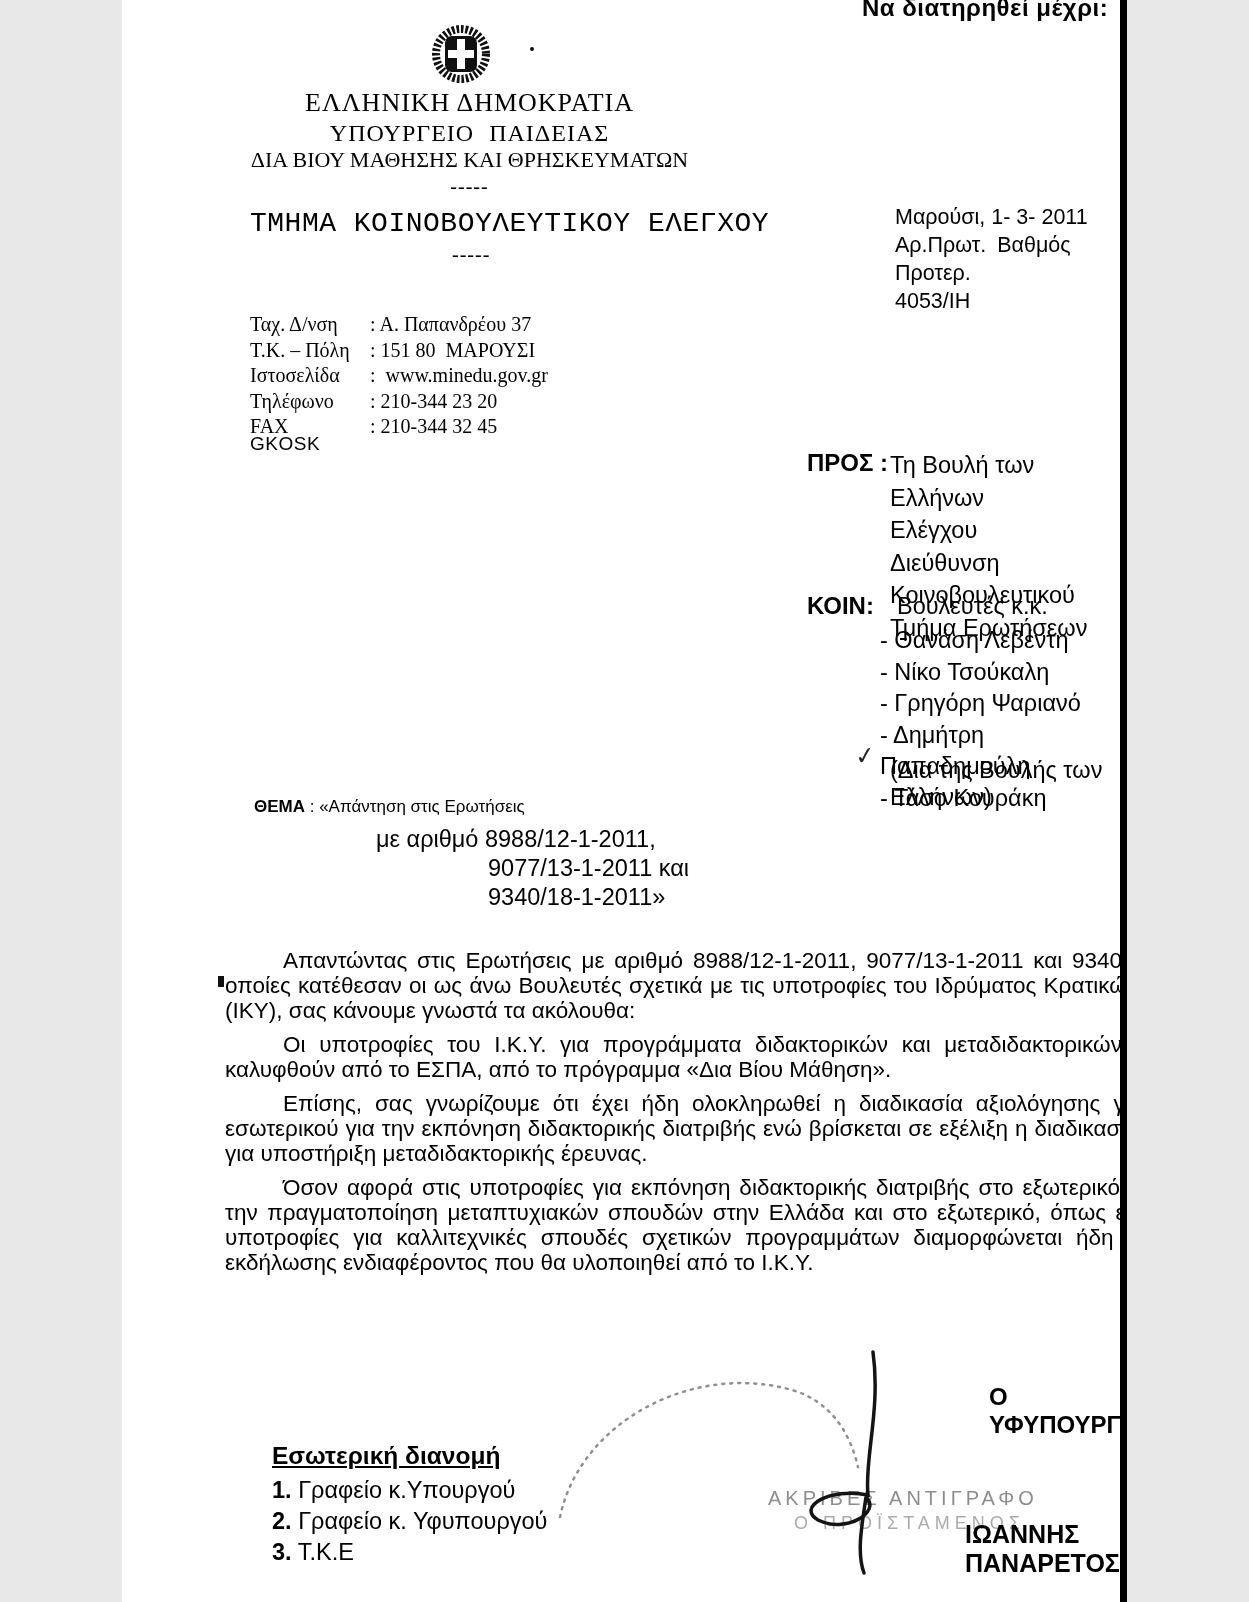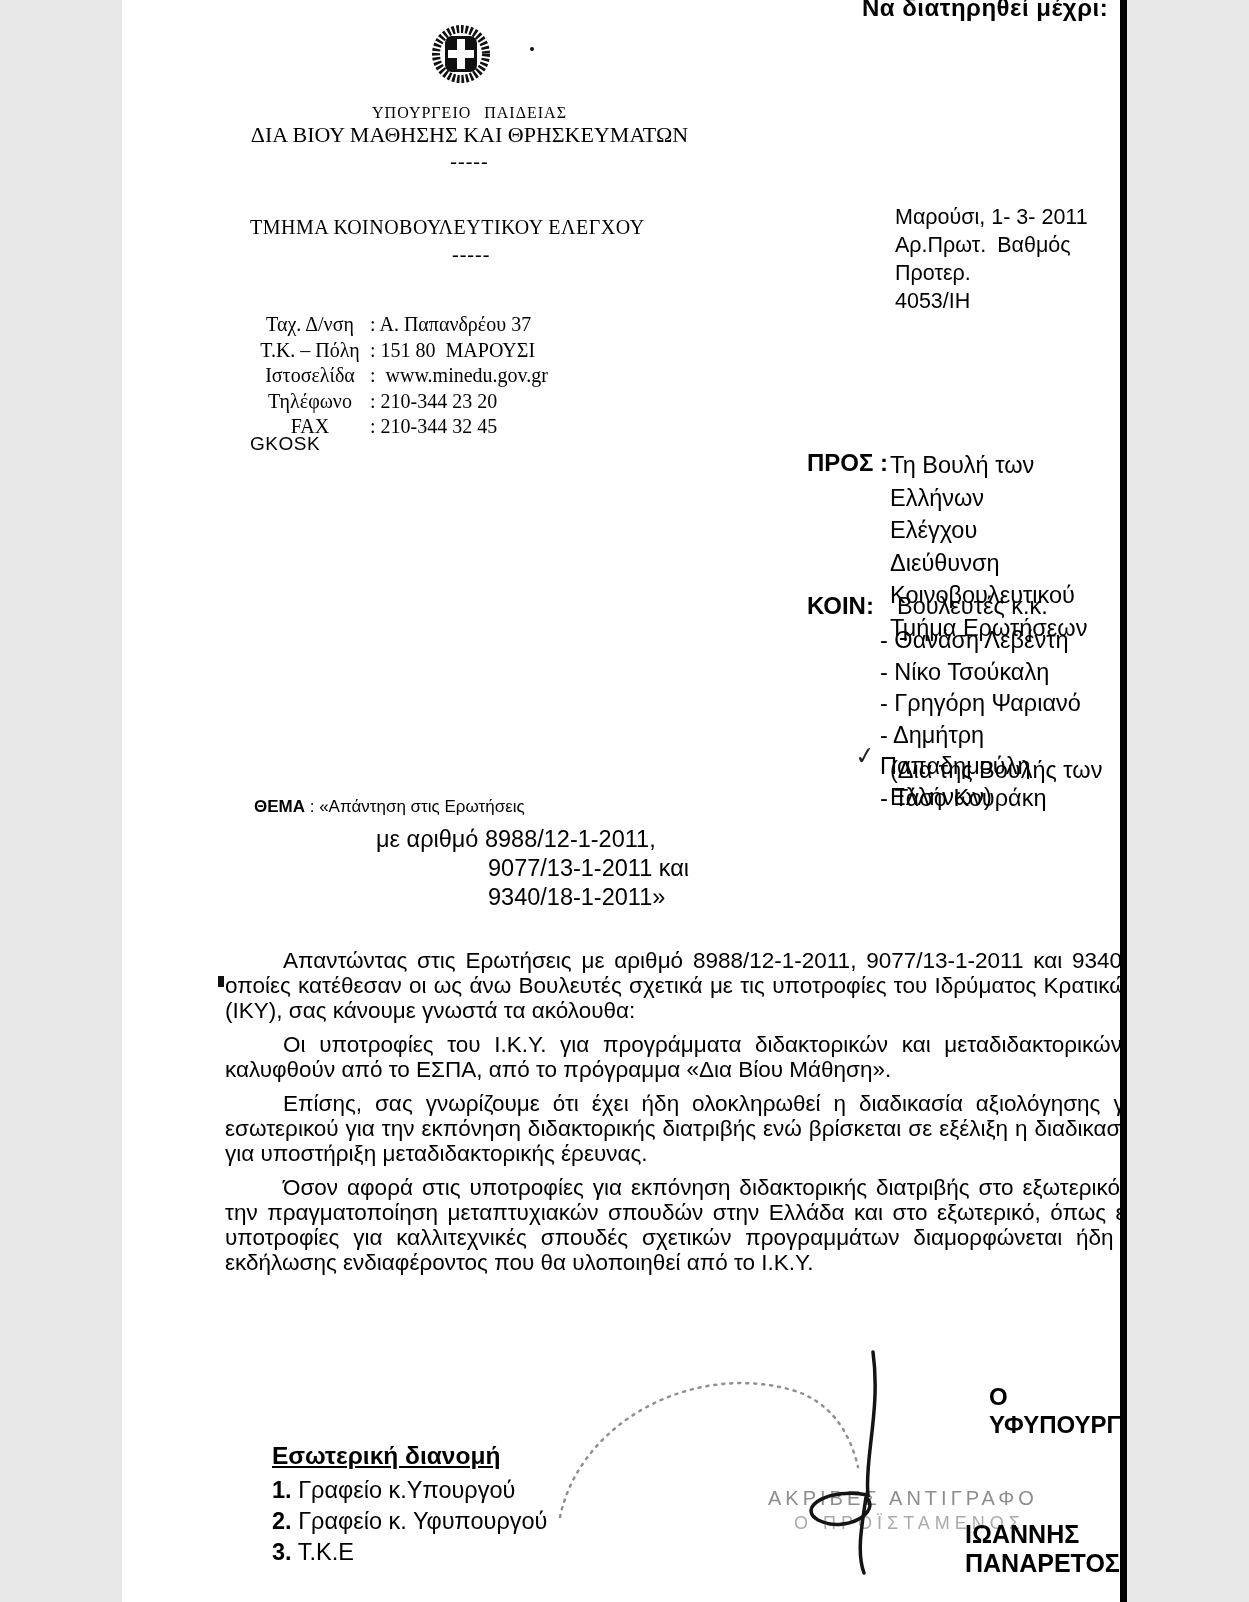--- a/index.html
+++ b/index.html
@@ -8,32 +8,32 @@
     position:relative;width:1005px;height:1602px;background:#ffffff;
     font-family:"Liberation Sans",sans-serif;color:#000;overflow:hidden;
     margin:0 auto;
   }
   .abs{position:absolute;}
   
   .keep-until{left:740px;top:-6px;font-size:24px;font-weight:bold;letter-spacing:.5px;}
   
   .gov-header{left:95px;top:88px;width:505px;text-align:center;}
   .gov-header .l1{font-size:26px;letter-spacing:1px;font-family:"Liberation Serif",serif;}
-  .gov-header .l2{font-size:16px;margin-top:16px;letter-spacing:1px;word-spacing:8px;font-family:"Liberation Serif",serif;}
+  .gov-header .l2{font-size:24px;margin-top:2px;letter-spacing:1px;word-spacing:8px;font-family:"Liberation Serif",serif;}
   .gov-header .l3{font-size:22px;margin-top:0;font-family:"Liberation Serif",serif;}
   .gov-header .dv{font-size:20px;margin-top:2px;letter-spacing:1px;font-family:"Liberation Serif",serif;}
   .emblem{left:308px;top:22px;}
-  .dept{left:128px;top:216px;font-size:20px;font-family:Liberation Serif, serif;letter-spacing:.5px;}
+  .dept{left:128px;top:208px;font-size:28px;font-family:Liberation Mono, monospace;letter-spacing:.5px;}
   .dept-divider{left:330px;top:243px;font-size:20px;font-family:"Liberation Serif",serif;letter-spacing:1px;}
   
   .meta{left:773px;top:203px;font-size:21.5px;font-weight:normal;line-height:28px;}
   .meta .pl{word-spacing:5px;}
   
   .contact{left:128px;top:312px;font-size:20px;font-family:"Liberation Serif",serif;line-height:25.5px;}
-  .contact .row{display:flex;text-align:center;}
+  .contact .row{display:flex;}
   .contact .lbl{width:120px;flex:none;}
   .contact .val{white-space:pre;}
   .gkosk{left:128px;top:433px;font-size:19px;letter-spacing:.5px;}
   
   .pros-label{left:685px;top:449px;font-size:24px;font-weight:bold;}
   .pros-lines{left:768px;top:449px;font-size:23.5px;line-height:32.5px;}
   
   .koin-label{left:685px;top:592px;font-size:24px;font-weight:bold;}
   .koin-intro{left:775px;top:593px;font-size:23.5px;}
   .koin-items{left:758px;top:625px;font-size:23.5px;line-height:31.5px;}
@@ -73,20 +73,21 @@
   <div class="abs emblem">
     <svg width="62" height="64" viewBox="0 0 62 64">
       <circle cx="31" cy="32" r="25" fill="none" stroke="#101010" stroke-width="8" stroke-dasharray="2.6,1.9"></circle>
       <rect x="15" y="14" width="32" height="36" rx="7" fill="#101010"></rect>
       <rect x="27" y="17" width="8" height="30" fill="#ffffff"></rect>
       <rect x="18" y="28" width="26" height="8" fill="#ffffff"></rect>
     </svg>
   </div>
 
   <div class="abs gov-header">
+    <div class="l1">ΕΛΛΗΝΙΚΗ ΔΗΜΟΚΡΑΤΙΑ</div>
     <div class="l2">ΥΠΟΥΡΓΕΙΟ ΠΑΙΔΕΙΑΣ</div>
     <div class="l3">ΔΙΑ ΒΙΟΥ ΜΑΘΗΣΗΣ ΚΑΙ ΘΡΗΣΚΕΥΜΑΤΩΝ</div>
     <div class="dv">-----</div>
   </div>
 
   <div class="abs dept">ΤΜΗΜΑ ΚΟΙΝΟΒΟΥΛΕΥΤΙΚΟΥ ΕΛΕΓΧΟΥ</div>
   <div class="abs dept-divider">-----</div>
 
   <div class="abs meta">
     <div>Μαρούσι, 1- 3- 2011</div>

